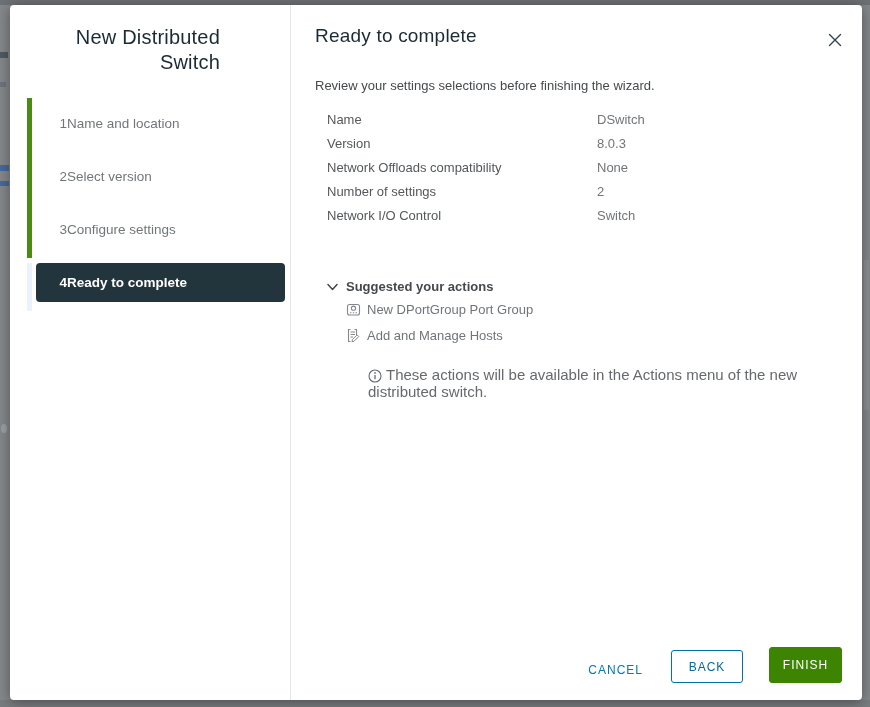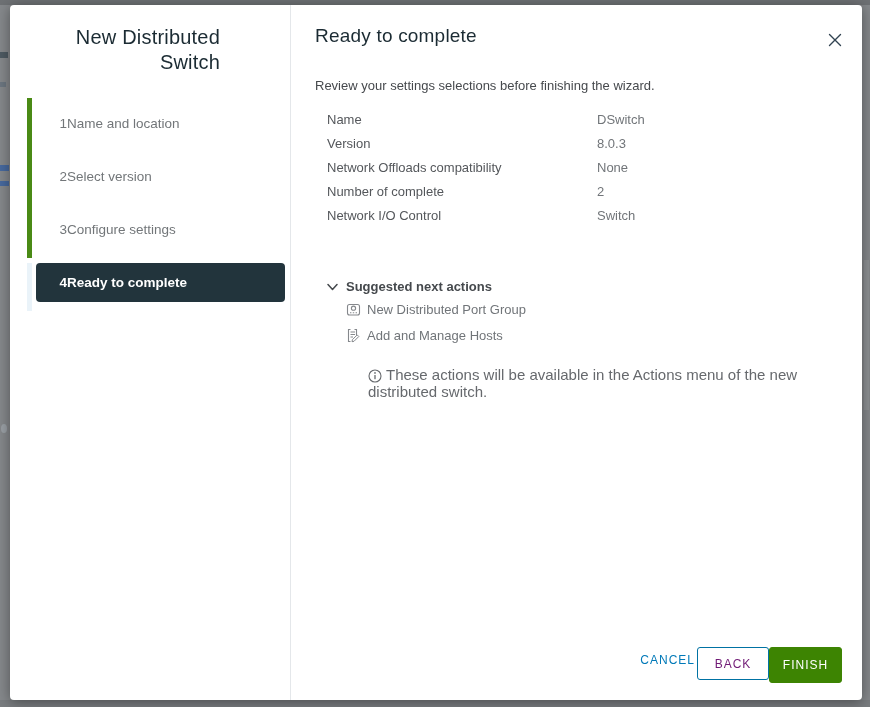--- a/index.html
+++ b/index.html
@@ -117,34 +117,34 @@
   .note {
     position: absolute; left: 36px; top: 362px;
     width: 448px;
     font-size: 15px; line-height: 16.5px; color: #66696d; margin-left: 41px;
   }
   .note svg { vertical-align: -2.5px; margin-right: 4px; }
 
   
   .footer {
     position: absolute; right: 20px; bottom: 17px;
-    display: flex; align-items: flex-start; 
+    display: flex; align-items: flex-end; gap: 26px;
   }
   .btn {
     font-family: inherit;
     font-size: 12px; font-weight: 500; letter-spacing: 1px;
     border-radius: 3px; cursor: pointer;
   }
   .btn-link {
     background: none; border: none;
     color: #0079b8; padding: 6px 2px;
   }
   .btn-outline {
     background: #ffffff;
-    border: 1px solid #0072a3; color: #701a75;
+    border: 1px solid #0072a3; color: #0369a1;
     width: 72px; height: 33px;
   }
   .btn-primary {
     background: #3d8402;
     border: 1px solid #3d8402; color: #ffffff;
     width: 73px; height: 36px;
   }
 </style>
 </head>
 <body>
@@ -199,43 +199,43 @@
       </div>
       <div class="srow">
         <div class="slabel"><span>Version</span></div>
         <div class="svalue">8.0.3</div>
       </div>
       <div class="srow">
         <div class="slabel"><span>Network Offloads compatibility</span></div>
         <div class="svalue">None</div>
       </div>
       <div class="srow">
-        <div class="slabel"><span>Number of complete</span></div>
+        <div class="slabel"><span>Number of settings</span></div>
         <div class="svalue">2</div>
       </div>
       <div class="srow">
         <div class="slabel"><span>Network I/O Control</span></div>
         <div class="svalue">Switch</div>
       </div>
     </div>
 
     <div class="na-header">
       <svg width="11" height="8" viewBox="0 0 11 8">
         <polyline points="1,1.5 5.5,6.5 10,1.5" fill="none" stroke="#45494d" stroke-width="1.5" stroke-linecap="round" stroke-linejoin="round"></polyline>
       </svg>
-      <span>Suggested next actions</span>
+      <span>Suggested your actions</span>
     </div>
 
     <div class="na-item na-item-1">
       <svg width="15" height="15" viewBox="0 0 15 15">
         <rect x="1.5" y="2.5" width="12" height="10.5" rx="2" fill="none" stroke="#85888c" stroke-width="1.1"></rect>
         <circle cx="7.5" cy="6.2" r="2.1" fill="none" stroke="#85888c" stroke-width="1.1"></circle>
         <path d="M4 10.8 H11" stroke="#85888c" stroke-width="1.1" stroke-dasharray="1.4,1.4" fill="none"></path>
       </svg>
-      <span>New Distributed Port Group</span>
+      <span>New DPortGroup Port Group</span>
     </div>
 
     <div class="na-item na-item-2">
       <svg width="15" height="15" viewBox="0 0 15 15">
         <path d="M4.5 1.5 H2.5 V13.5 H4.5 M8.5 1.5 H10.5 V7" fill="none" stroke="#85888c" stroke-width="1.1"></path>
         <path d="M4.5 4 H9 M4.5 6.5 H9 M4.5 9 H7" stroke="#85888c" stroke-width="1.1"></path>
         <path d="M8 13.3 L12.8 8.5 L11.2 6.9 L6.4 11.7 L6 13.7 Z" fill="none" stroke="#85888c" stroke-width="1.0" stroke-linejoin="round"></path>
       </svg>
       <span>Add and Manage Hosts</span>
     </div>

